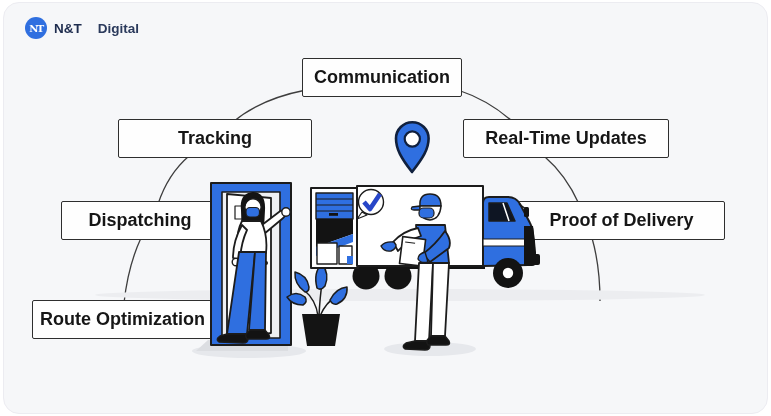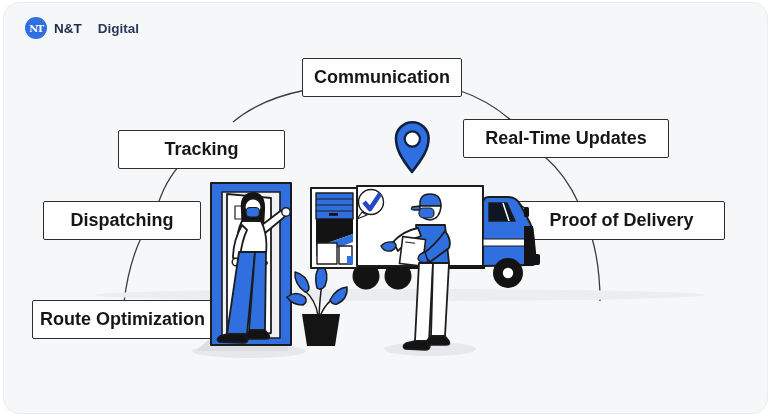--- a/index.html
+++ b/index.html
@@ -16,23 +16,23 @@
         font-size:18px;font-weight:600;color:#161616;white-space:nowrap;}
   .logo{position:absolute;left:25px;top:17px;z-index:4;display:flex;align-items:center;gap:7px;}
   .logo-mark{width:22px;height:22px;border-radius:50%;background:#2f6fe0;color:#ffffff;
         display:flex;align-items:center;justify-content:center;
         font-family:"DejaVu Serif",serif;font-size:10px;font-weight:700;letter-spacing:-1.5px;text-align:right;}
   .logo-text{font-size:13.5px;color:#1e2c4e;display:flex;gap:16px;align-items:baseline;}
   .logo-text .bold{font-weight:700;}
   .logo-text .reg{font-weight:700;color:#2b3a5c;}
   
   #lbl-communication{left:302px;top:58px;width:160px;}
-  #lbl-tracking{left:118px;top:119px;width:167px;margin-top:11px;}
+  #lbl-tracking{left:118px;top:119px;width:194px;}
   #lbl-realtime{left:463px;top:119px;width:206px;}
-  #lbl-dispatching{left:43px;top:201px;width:158px;}
+  #lbl-dispatching{left:61px;top:201px;width:158px;}
   #lbl-proof{left:518px;top:201px;width:207px;}
   #lbl-route{left:32px;top:300px;width:181px;}
   #lbl-driver{left:542px;top:298px;width:188px;}
 </style>
 </head>
 <body>
 
 <div class="stage">
   <div class="card"></div>
 

